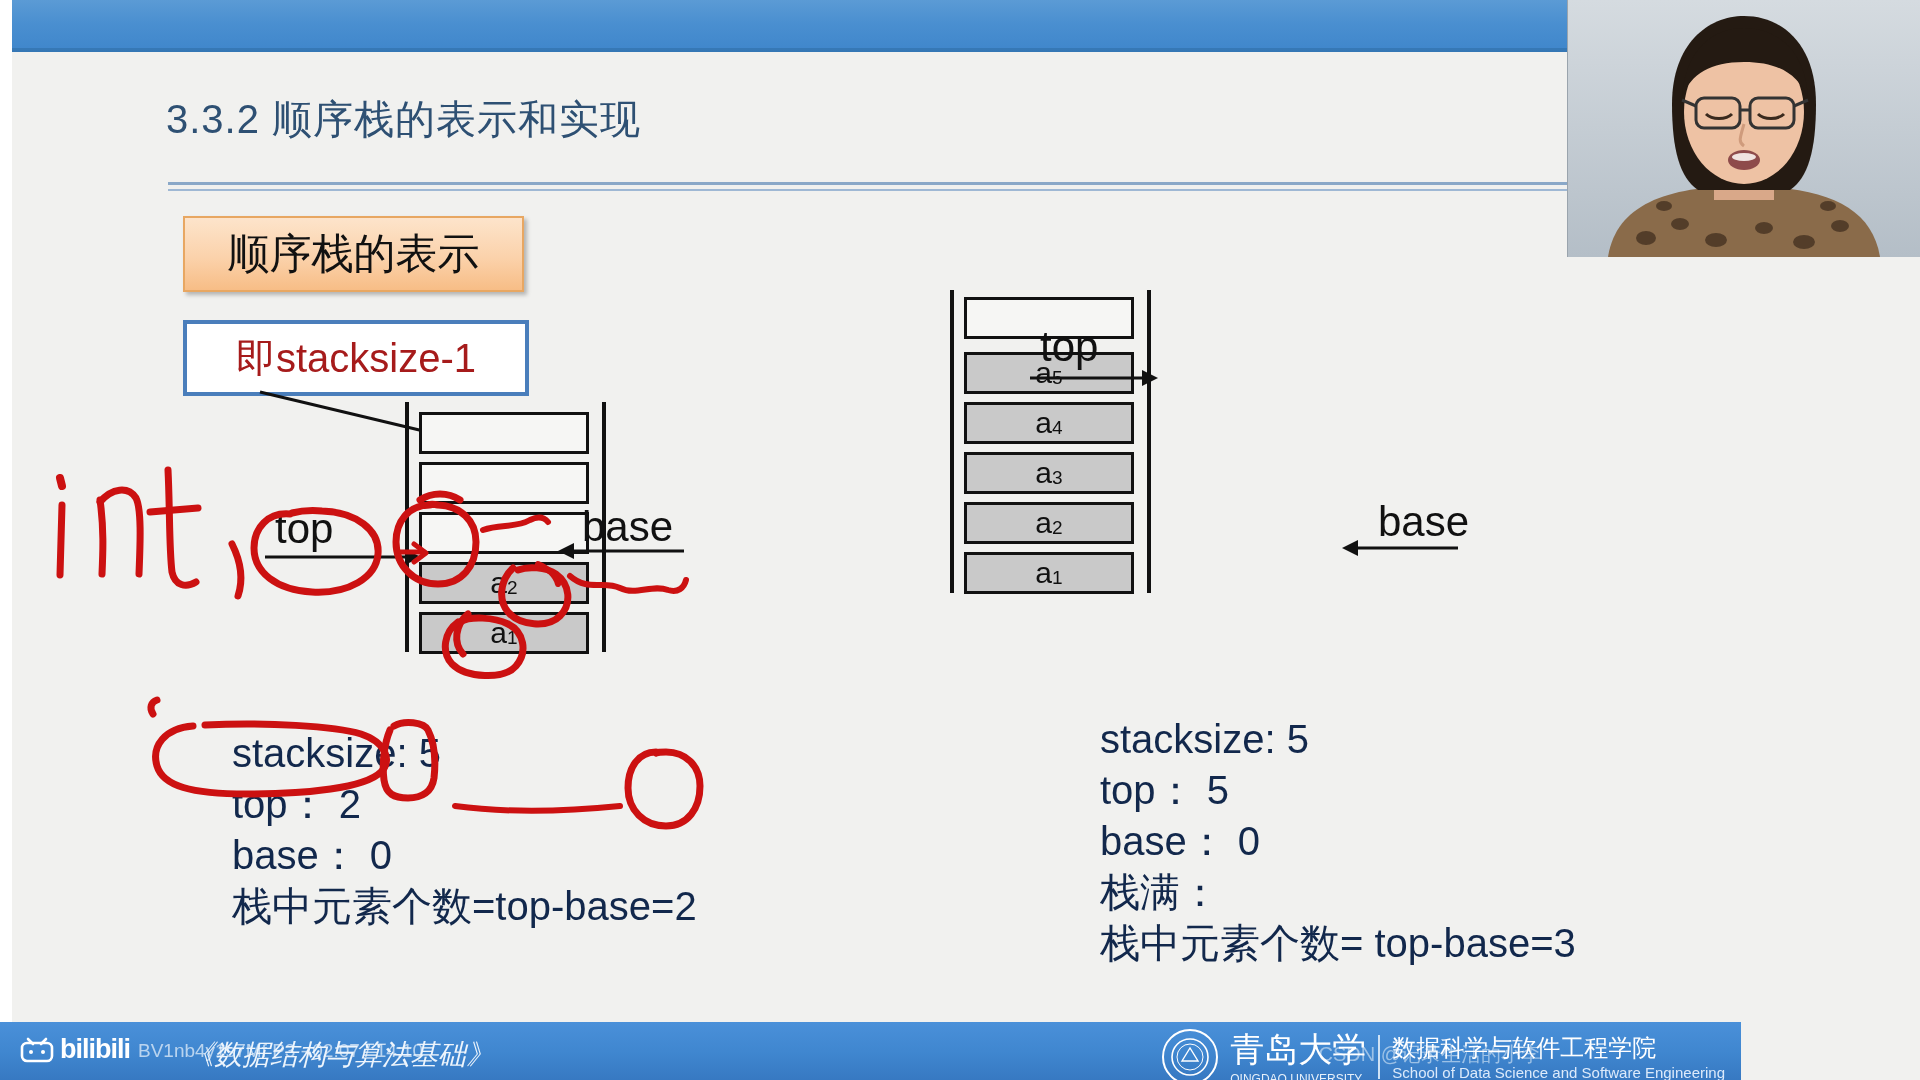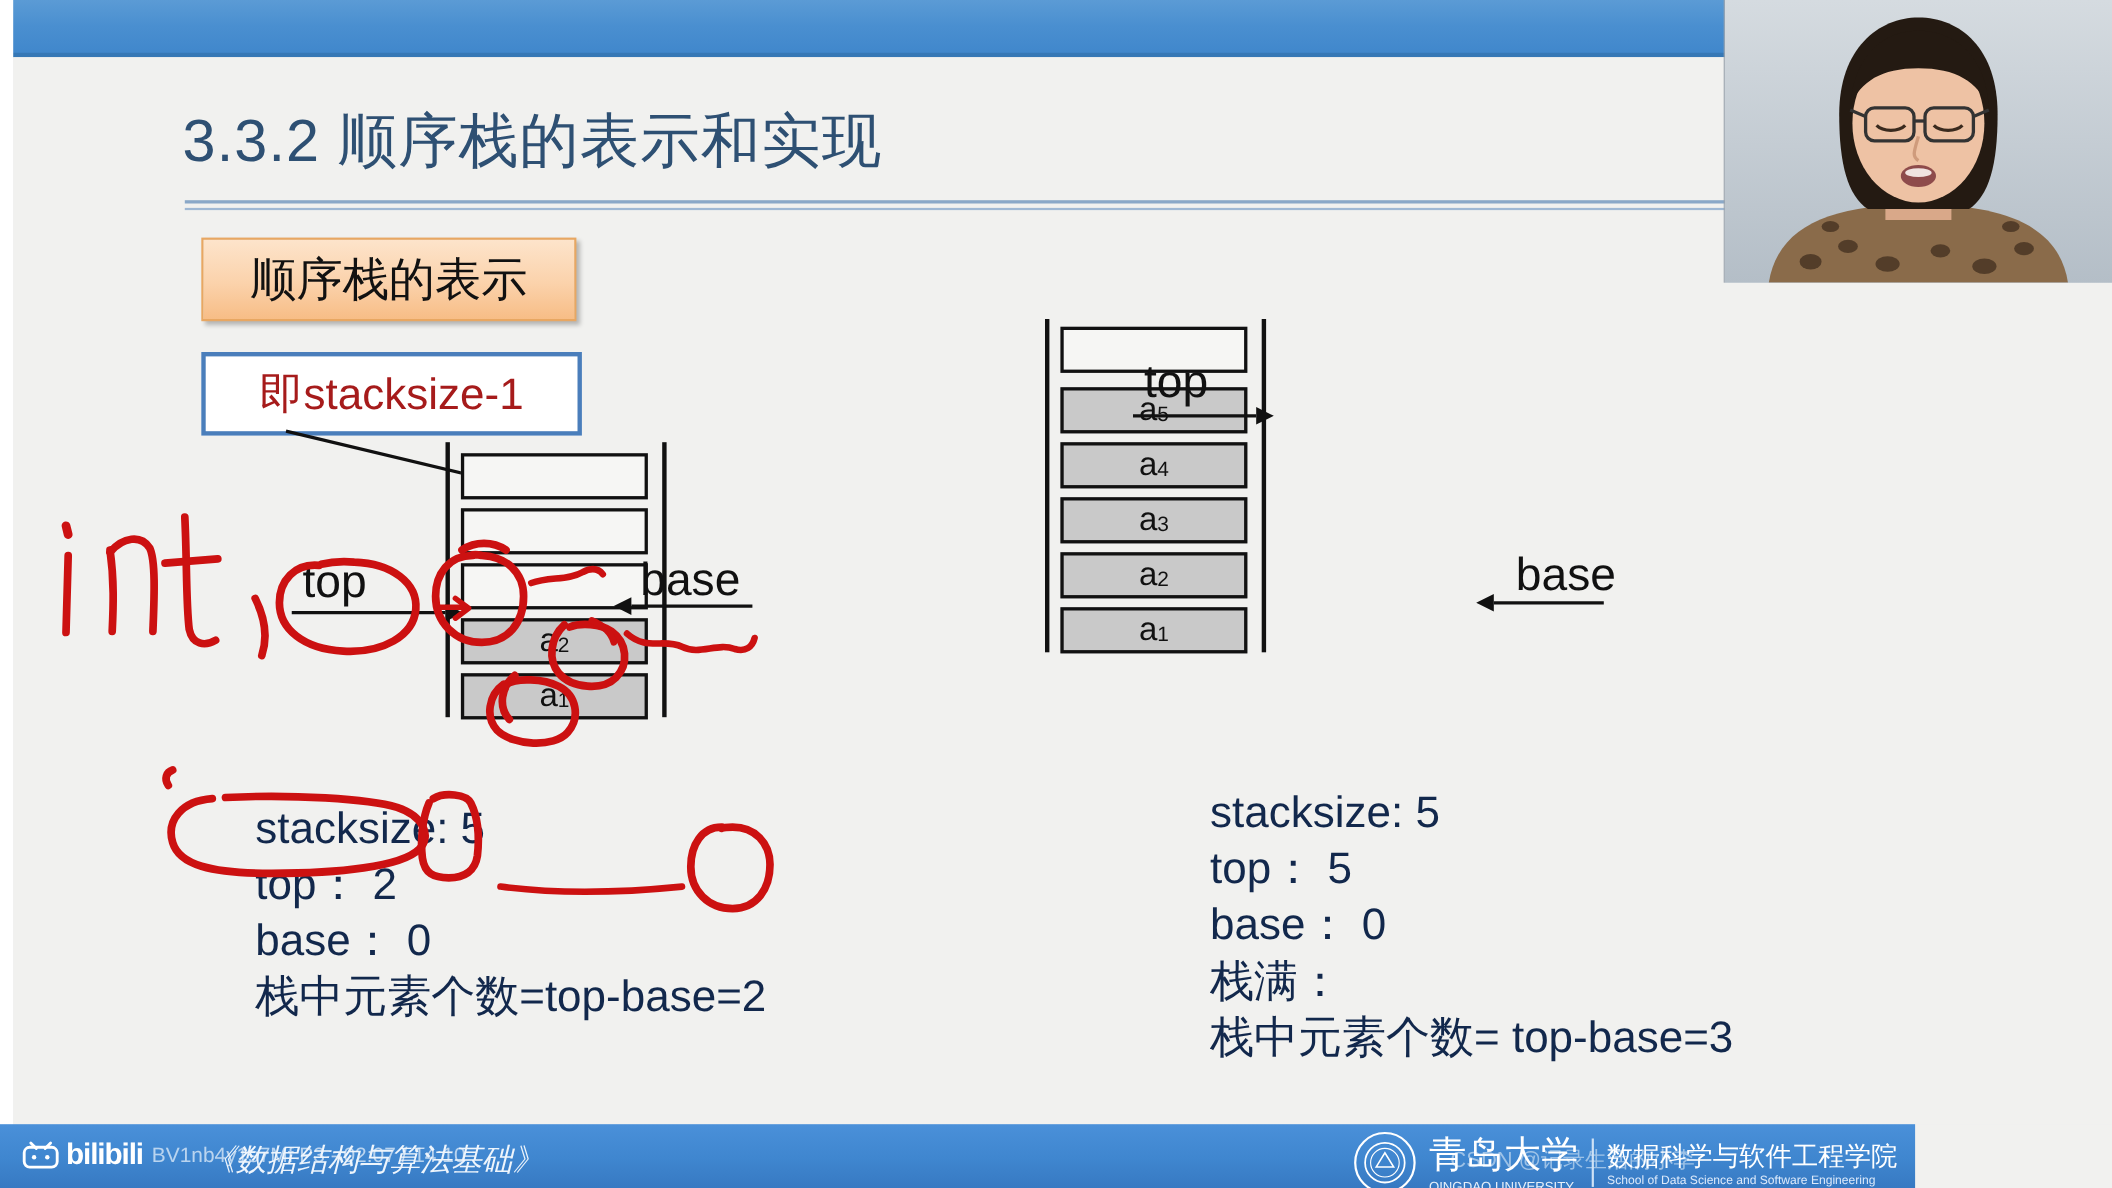--- a/index.html
+++ b/index.html
@@ -9,21 +9,21 @@
 
   
   .topband{position:absolute;left:0;top:0;width:1920px;height:52px;
     background:linear-gradient(180deg,#5b9bd5 0%,#4a8fd0 45%,#3f86cb 100%);}
   .topband .edge{position:absolute;left:0;bottom:0;width:100%;height:4px;background:#2e6ca4;opacity:.55;}
   .leftstripe{position:absolute;left:0;top:0;width:12px;height:1040px;background:#ffffff;}
 
   
   .slide{position:absolute;left:12px;top:52px;width:1908px;height:970px;background:#f1f1ef;}
 
-  .title{position:absolute;left:166px;top:92px;font-size:54px;color:#2e5073;
+  .title{position:absolute;left:166px;top:92px;font-size:40px;color:#2e5073;
      letter-spacing:1px;white-space:nowrap;font-family:"Liberation Sans","DejaVu Sans",sans-serif;}
   .rule1{position:absolute;left:168px;top:182px;width:1680px;height:3px;background:#8aa8c8;}
   .rule2{position:absolute;left:168px;top:189px;width:1680px;height:2px;background:#9fb8d4;}
 
   
   .orangebox{position:absolute;left:183px;top:216px;width:337px;height:72px;
      background:linear-gradient(180deg,#fde4cb 0%,#fbd2ab 55%,#f7bd86 100%);
      border:2px solid #e8a762;box-shadow:3px 3px 4px rgba(0,0,0,.25);
      display:flex;align-items:center;justify-content:center;
      font-size:42px;color:#111;}
@@ -77,21 +77,21 @@
   .coursename{position:absolute;left:186px;top:14px;font-size:28px;color:#eef5fc;
      font-family:"Liberation Serif","DejaVu Serif",serif;font-style:italic;white-space:nowrap;}
   .uniblock{position:absolute;right:16px;top:5px;display:flex;align-items:center;gap:12px;}
   .unilogo{width:52px;height:52px;border-radius:50%;border:2px solid #fff;
      display:flex;align-items:center;justify-content:center;}
   .uniname{font-size:34px;color:#fff;font-family:"Liberation Serif","DejaVu Serif",serif;white-space:nowrap;}
   .unisub{font-size:12px;color:#e6f0fa;white-space:nowrap;line-height:13px;}
   .vdivider{width:2px;height:44px;background:#cfe2f5;}
   .school{display:flex;flex-direction:column;justify-content:center;}
   .school .cn{font-size:24px;color:#ffffff;white-space:nowrap;}
-  .school .en{font-size:11px;color:#dceafb;white-space:nowrap;}
+  .school .en{font-size:15px;color:#dceafb;white-space:nowrap;}
   .watermark{position:absolute;right:200px;bottom:12px;font-size:20px;color:#bcd6ef;opacity:.75;white-space:nowrap;}
 </style>
 </head>
 <body>
 
 <div id="stage">
 
   <div class="topband">
       <div class="edge"></div>
     </div>

